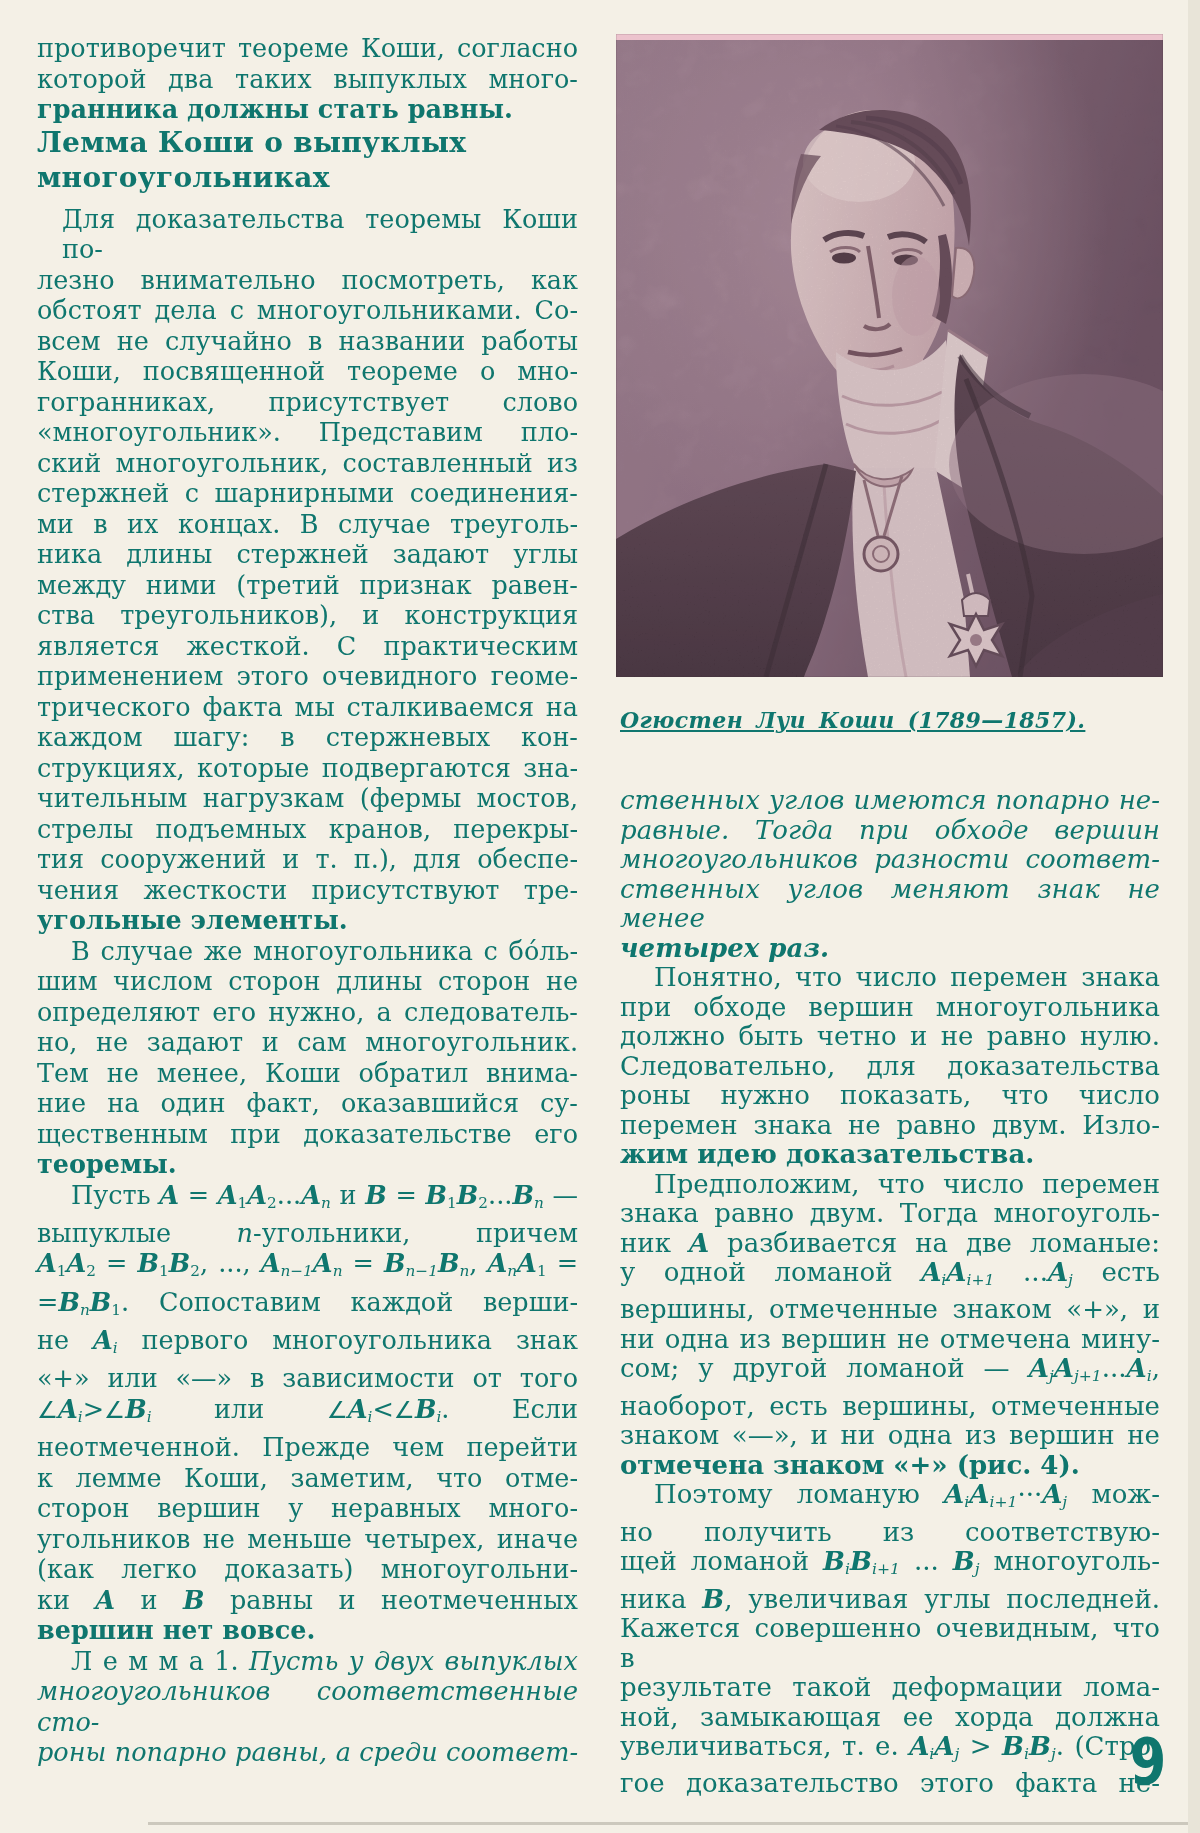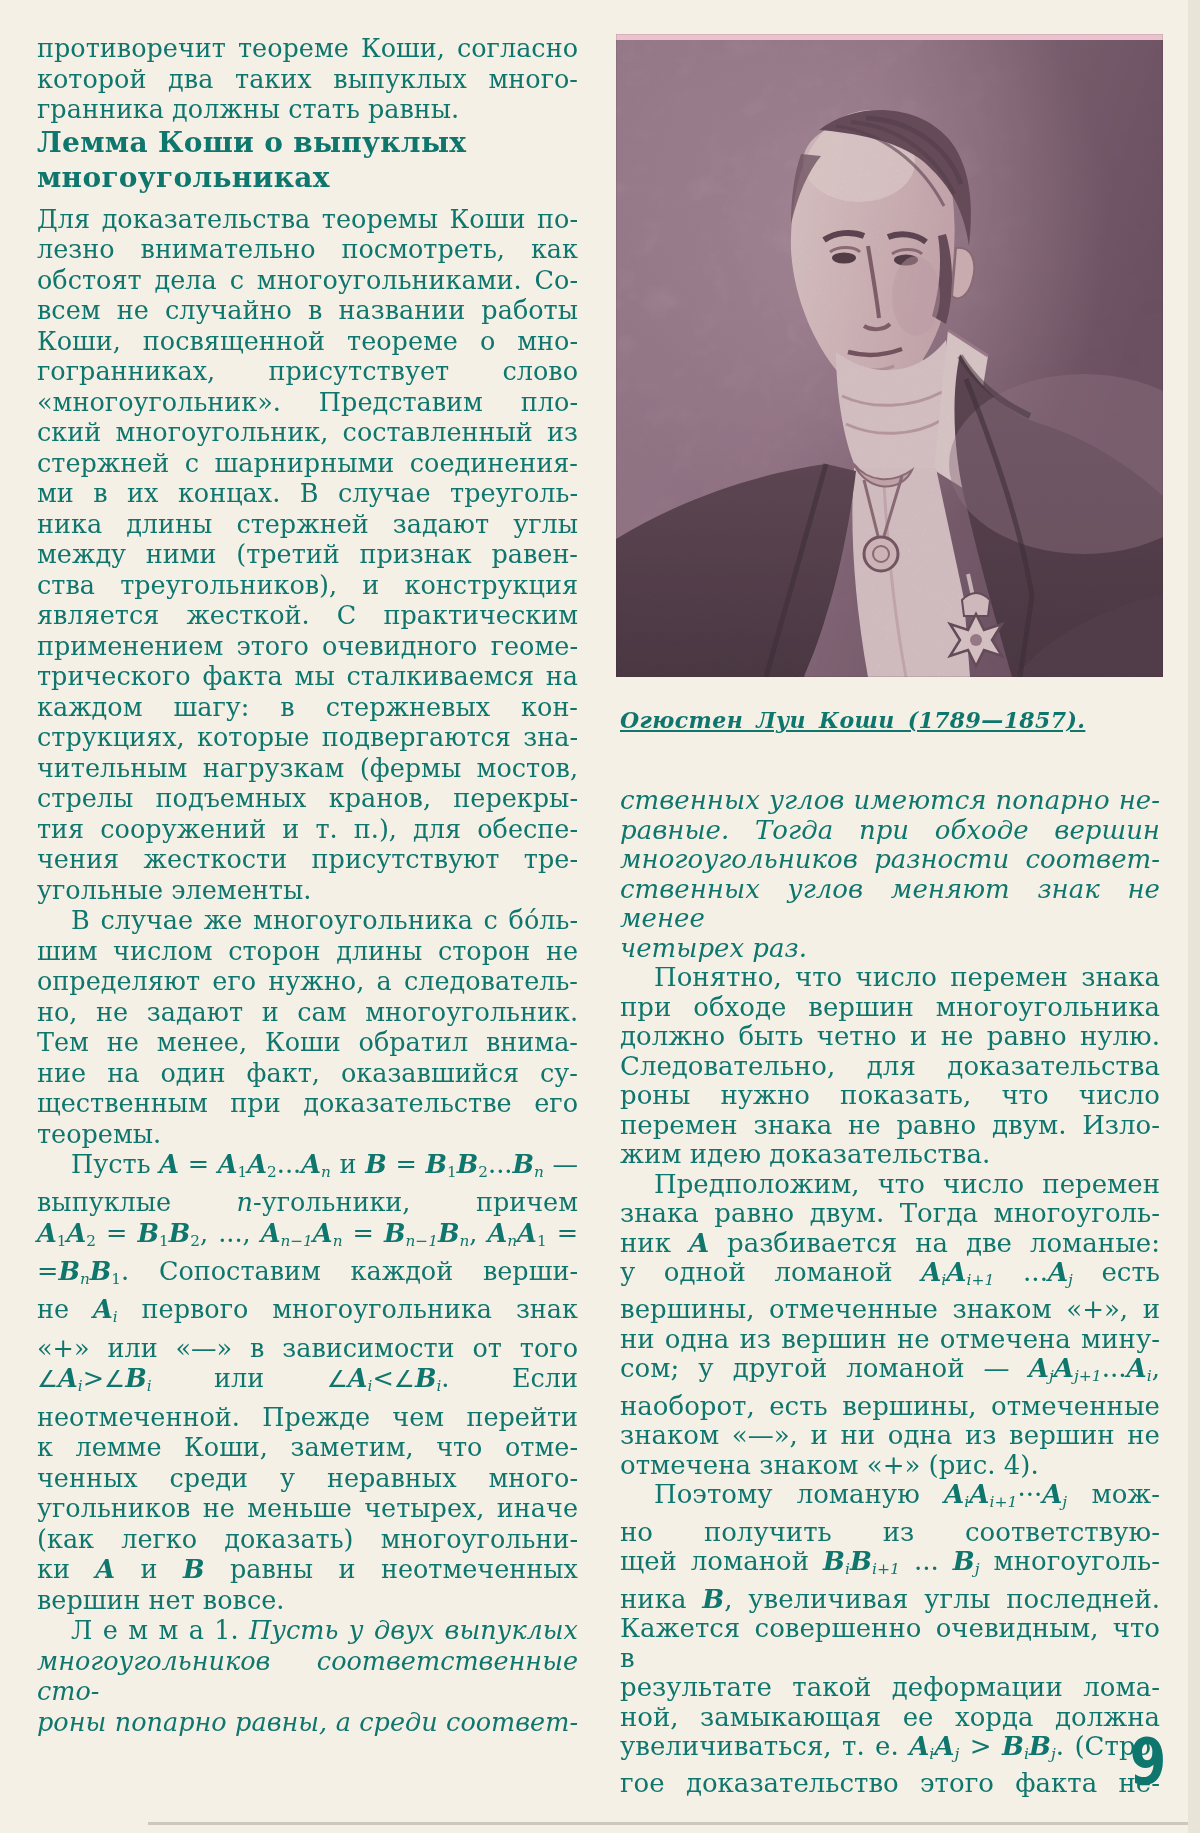--- a/index.html
+++ b/index.html
@@ -17,25 +17,25 @@
   .col-left  { left: 37px;  top: 33px;  width: 541px; }
   .col-right { left: 620px; top: 786px; width: 540px; }
 
   .line {
     font-size: 25.5px;
     line-height: 30.5px;
     text-align: justify;
     text-align-last: justify;
   }
   .col-right .line { font-size: 26px; line-height: 29.5px; }
-  .line.end { text-align-last: left; }
+  .line.end { text-align-last: left; font-weight: bold; }
   .line.ind { text-indent: 34px; }
   .line.h   { font-weight: 700; font-size: 28px; line-height: 35px; letter-spacing: 0.3px; }
   .line.mt-h { }
-  .line.mt-b { margin-top: 9px; }
+  .line.mt-b { margin-top: 9px; margin-left: 25px; }
 
   .f-n  { }
   .f-i  { font-style: italic; }
   .f-bi { font-weight: 700; font-style: italic; }
   .f-sb  { font-size: 0.6em; vertical-align: -0.25em; }
   .f-sbi { font-size: 0.6em; vertical-align: -0.25em; font-style: italic; }
   .f-ang { font-family: "DejaVu Sans", sans-serif; font-size: 0.92em; }
 
   .photo {
     position: absolute;
@@ -121,21 +121,21 @@
       <div class="line end"><span class="f-n">теоремы.</span></div>
       <div class="line ind"><span class="f-n">Пусть </span><span class="f-bi">A</span><span class="f-n"> = </span><span class="f-bi">A</span><span class="f-sb">1</span><span class="f-bi">A</span><span class="f-sb">2</span><span class="f-n">...</span><span class="f-bi">A</span><span class="f-sbi">n</span><span class="f-n"> и </span><span class="f-bi">B</span><span class="f-n"> = </span><span class="f-bi">B</span><span class="f-sb">1</span><span class="f-bi">B</span><span class="f-sb">2</span><span class="f-n">...</span><span class="f-bi">B</span><span class="f-sbi">n</span><span class="f-n"> —</span></div>
       <div class="line"><span class="f-n">выпуклые </span><span class="f-i">n</span><span class="f-n">-угольники, причем</span></div>
       <div class="line"><span class="f-bi">A</span><span class="f-sb">1</span><span class="f-bi">A</span><span class="f-sb">2</span><span class="f-n"> = </span><span class="f-bi">B</span><span class="f-sb">1</span><span class="f-bi">B</span><span class="f-sb">2</span><span class="f-n">, ..., </span><span class="f-bi">A</span><span class="f-sbi">n−1</span><span class="f-bi">A</span><span class="f-sbi">n</span><span class="f-n"> = </span><span class="f-bi">B</span><span class="f-sbi">n−1</span><span class="f-bi">B</span><span class="f-sbi">n</span><span class="f-n">, </span><span class="f-bi">A</span><span class="f-sbi">n</span><span class="f-bi">A</span><span class="f-sb">1</span><span class="f-n"> =</span></div>
       <div class="line"><span class="f-n">=</span><span class="f-bi">B</span><span class="f-sbi">n</span><span class="f-bi">B</span><span class="f-sb">1</span><span class="f-n">. Сопоставим каждой верши-</span></div>
       <div class="line"><span class="f-n">не </span><span class="f-bi">A</span><span class="f-sbi">i</span><span class="f-n"> первого многоугольника знак</span></div>
       <div class="line"><span class="f-n">«+» или «—» в зависимости от того</span></div>
       <div class="line"><span class="f-ang">∠</span><span class="f-bi">A</span><span class="f-sbi">i</span><span class="f-n">&gt;</span><span class="f-ang">∠</span><span class="f-bi">B</span><span class="f-sbi">i</span><span class="f-n"> или </span><span class="f-ang">∠</span><span class="f-bi">A</span><span class="f-sbi">i</span><span class="f-n">&lt;</span><span class="f-ang">∠</span><span class="f-bi">B</span><span class="f-sbi">i</span><span class="f-n">. Если</span></div>
       <div class="line"><span class="f-n">неотмеченной. Прежде чем перейти</span></div>
       <div class="line"><span class="f-n">к лемме Коши, заметим, что отме-</span></div>
-      <div class="line"><span class="f-n">ченных среди у неравных много-</span></div>
+      <div class="line"><span class="f-n">сторон вершин у неравных много-</span></div>
       <div class="line"><span class="f-n">угольников не меньше четырех, иначе</span></div>
       <div class="line"><span class="f-n">(как легко доказать) многоугольни-</span></div>
       <div class="line"><span class="f-n">ки </span><span class="f-bi">A</span><span class="f-n"> и </span><span class="f-bi">B</span><span class="f-n"> равны и неотмеченных</span></div>
       <div class="line end"><span class="f-n">вершин нет вовсе.</span></div>
       <div class="line ind"><span class="f-n">Л е м м а 1. </span><span class="f-i">Пусть у двух выпуклых</span></div>
       <div class="line"><span class="f-i">многоугольников соответственные сто-</span></div>
       <div class="line"><span class="f-i">роны попарно равны, а среди соответ-</span></div>
     </section>
 
   <figure class="photo">

